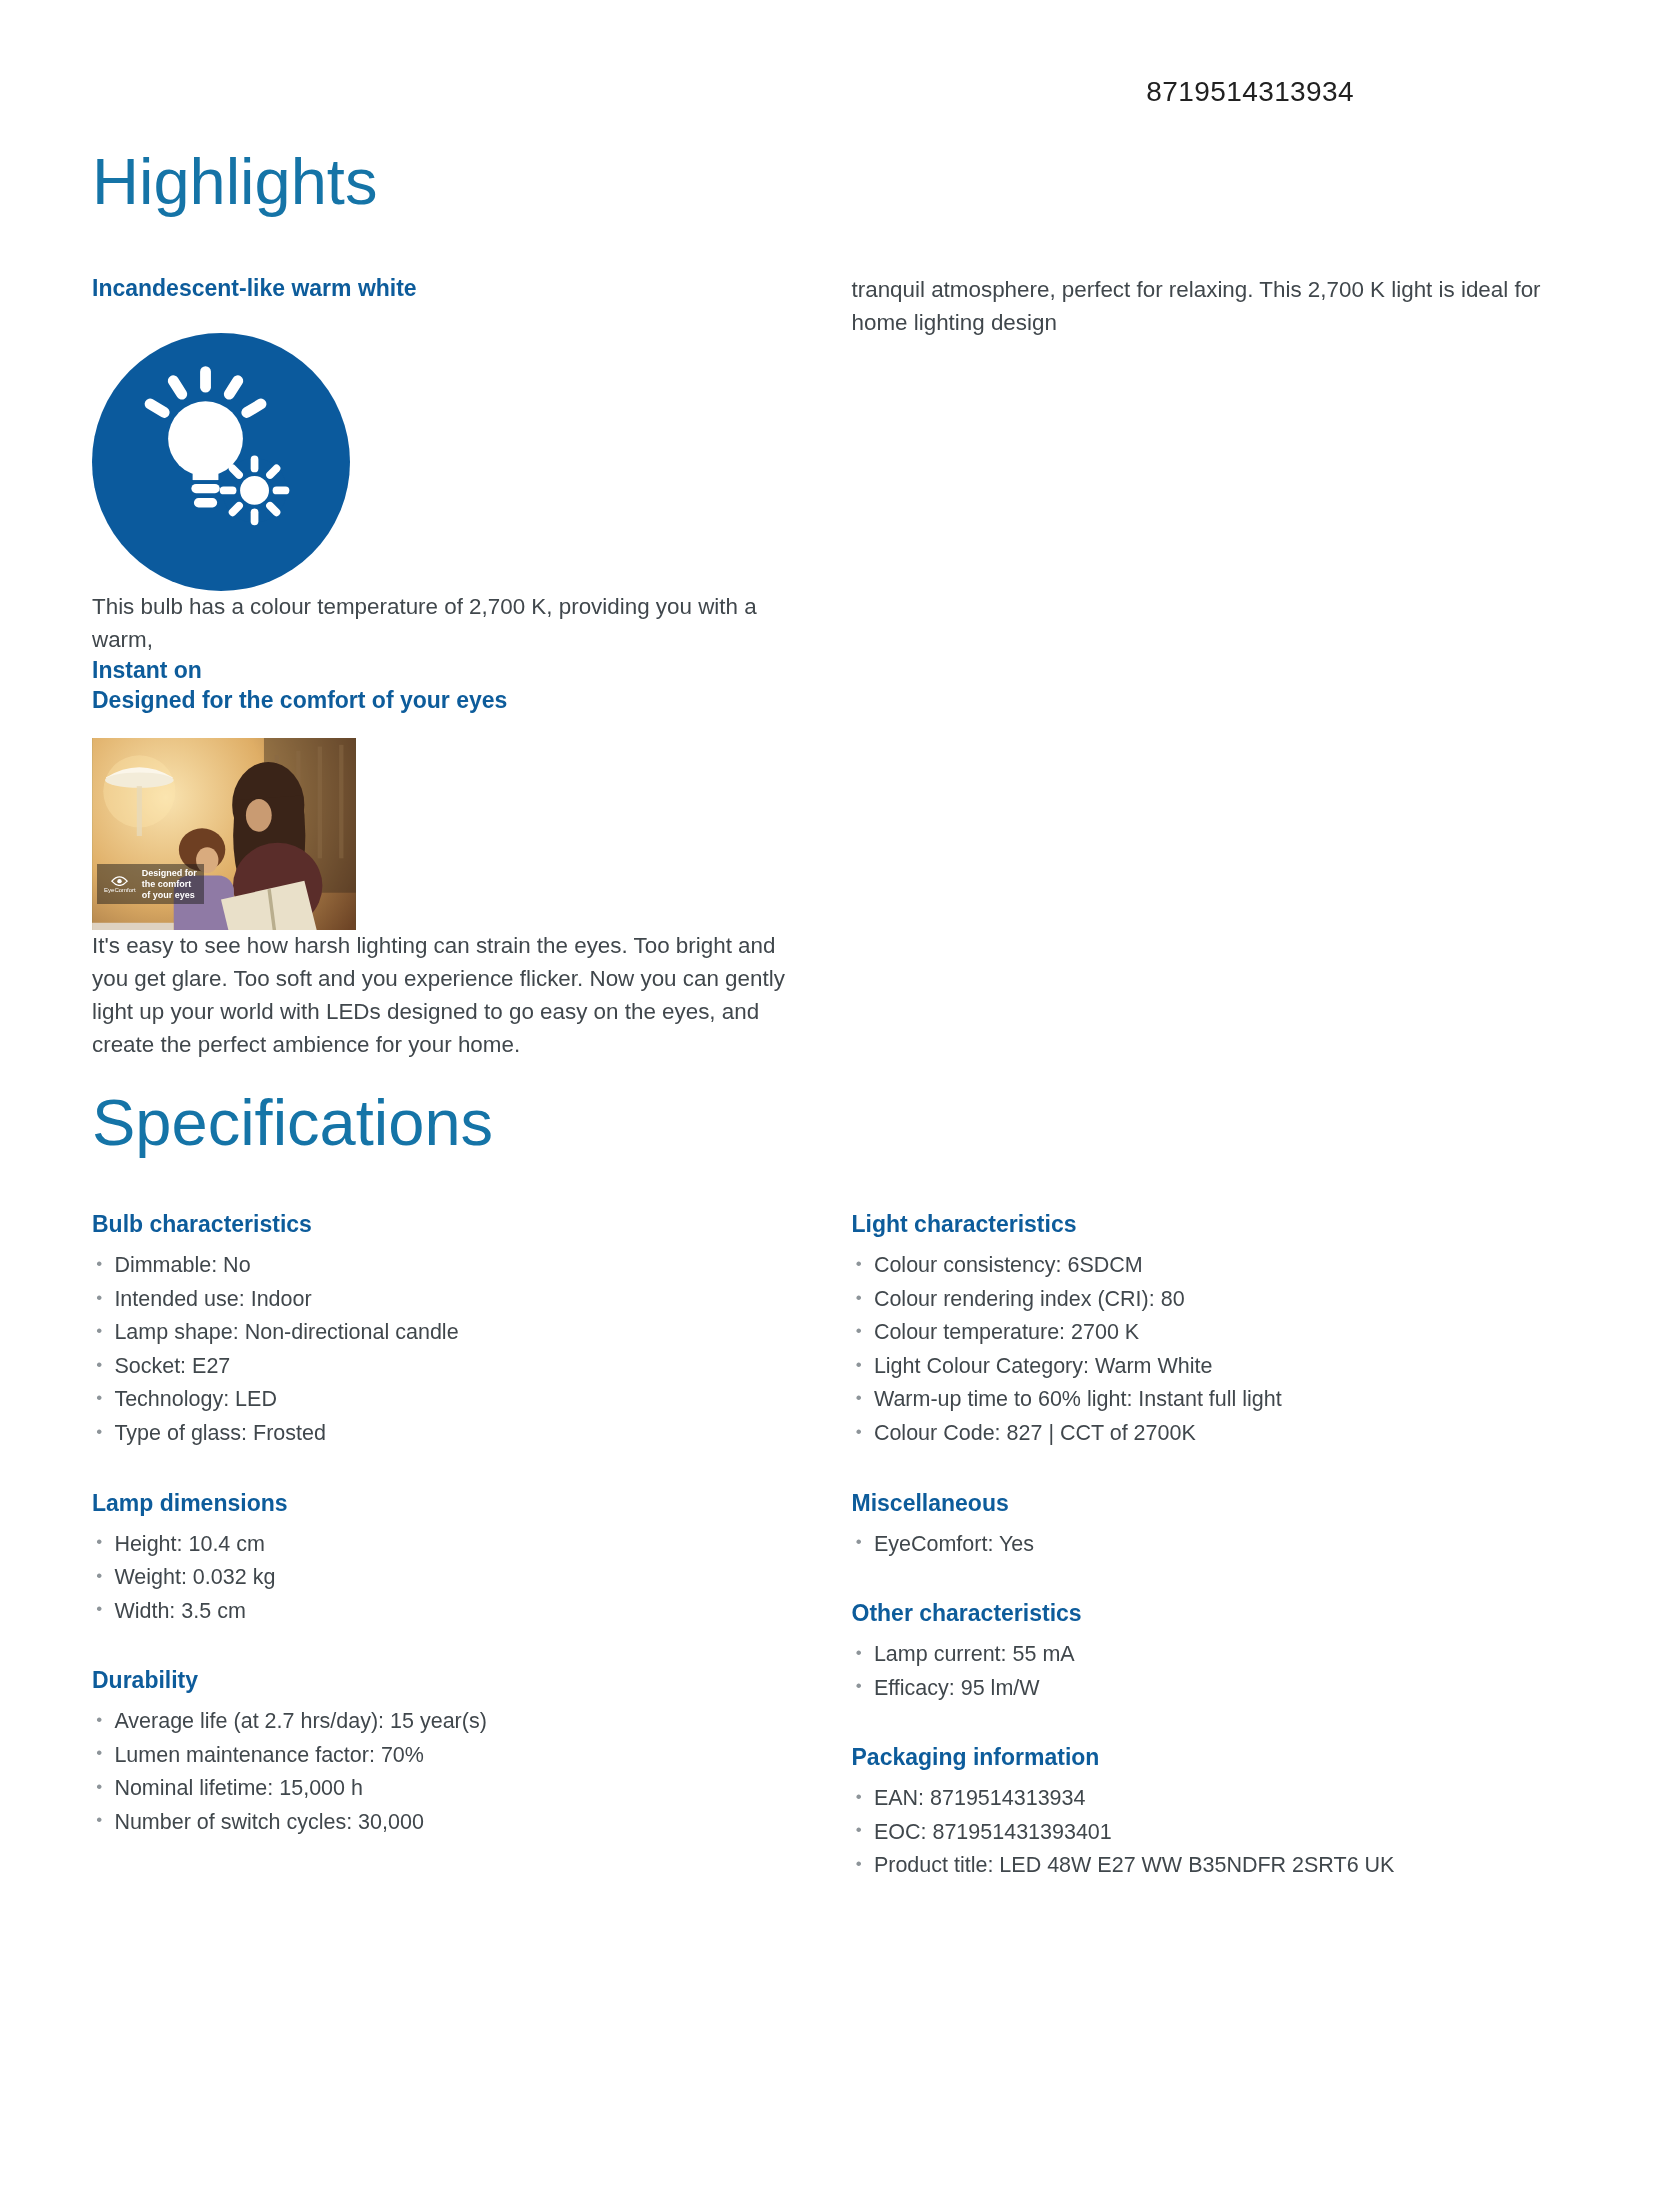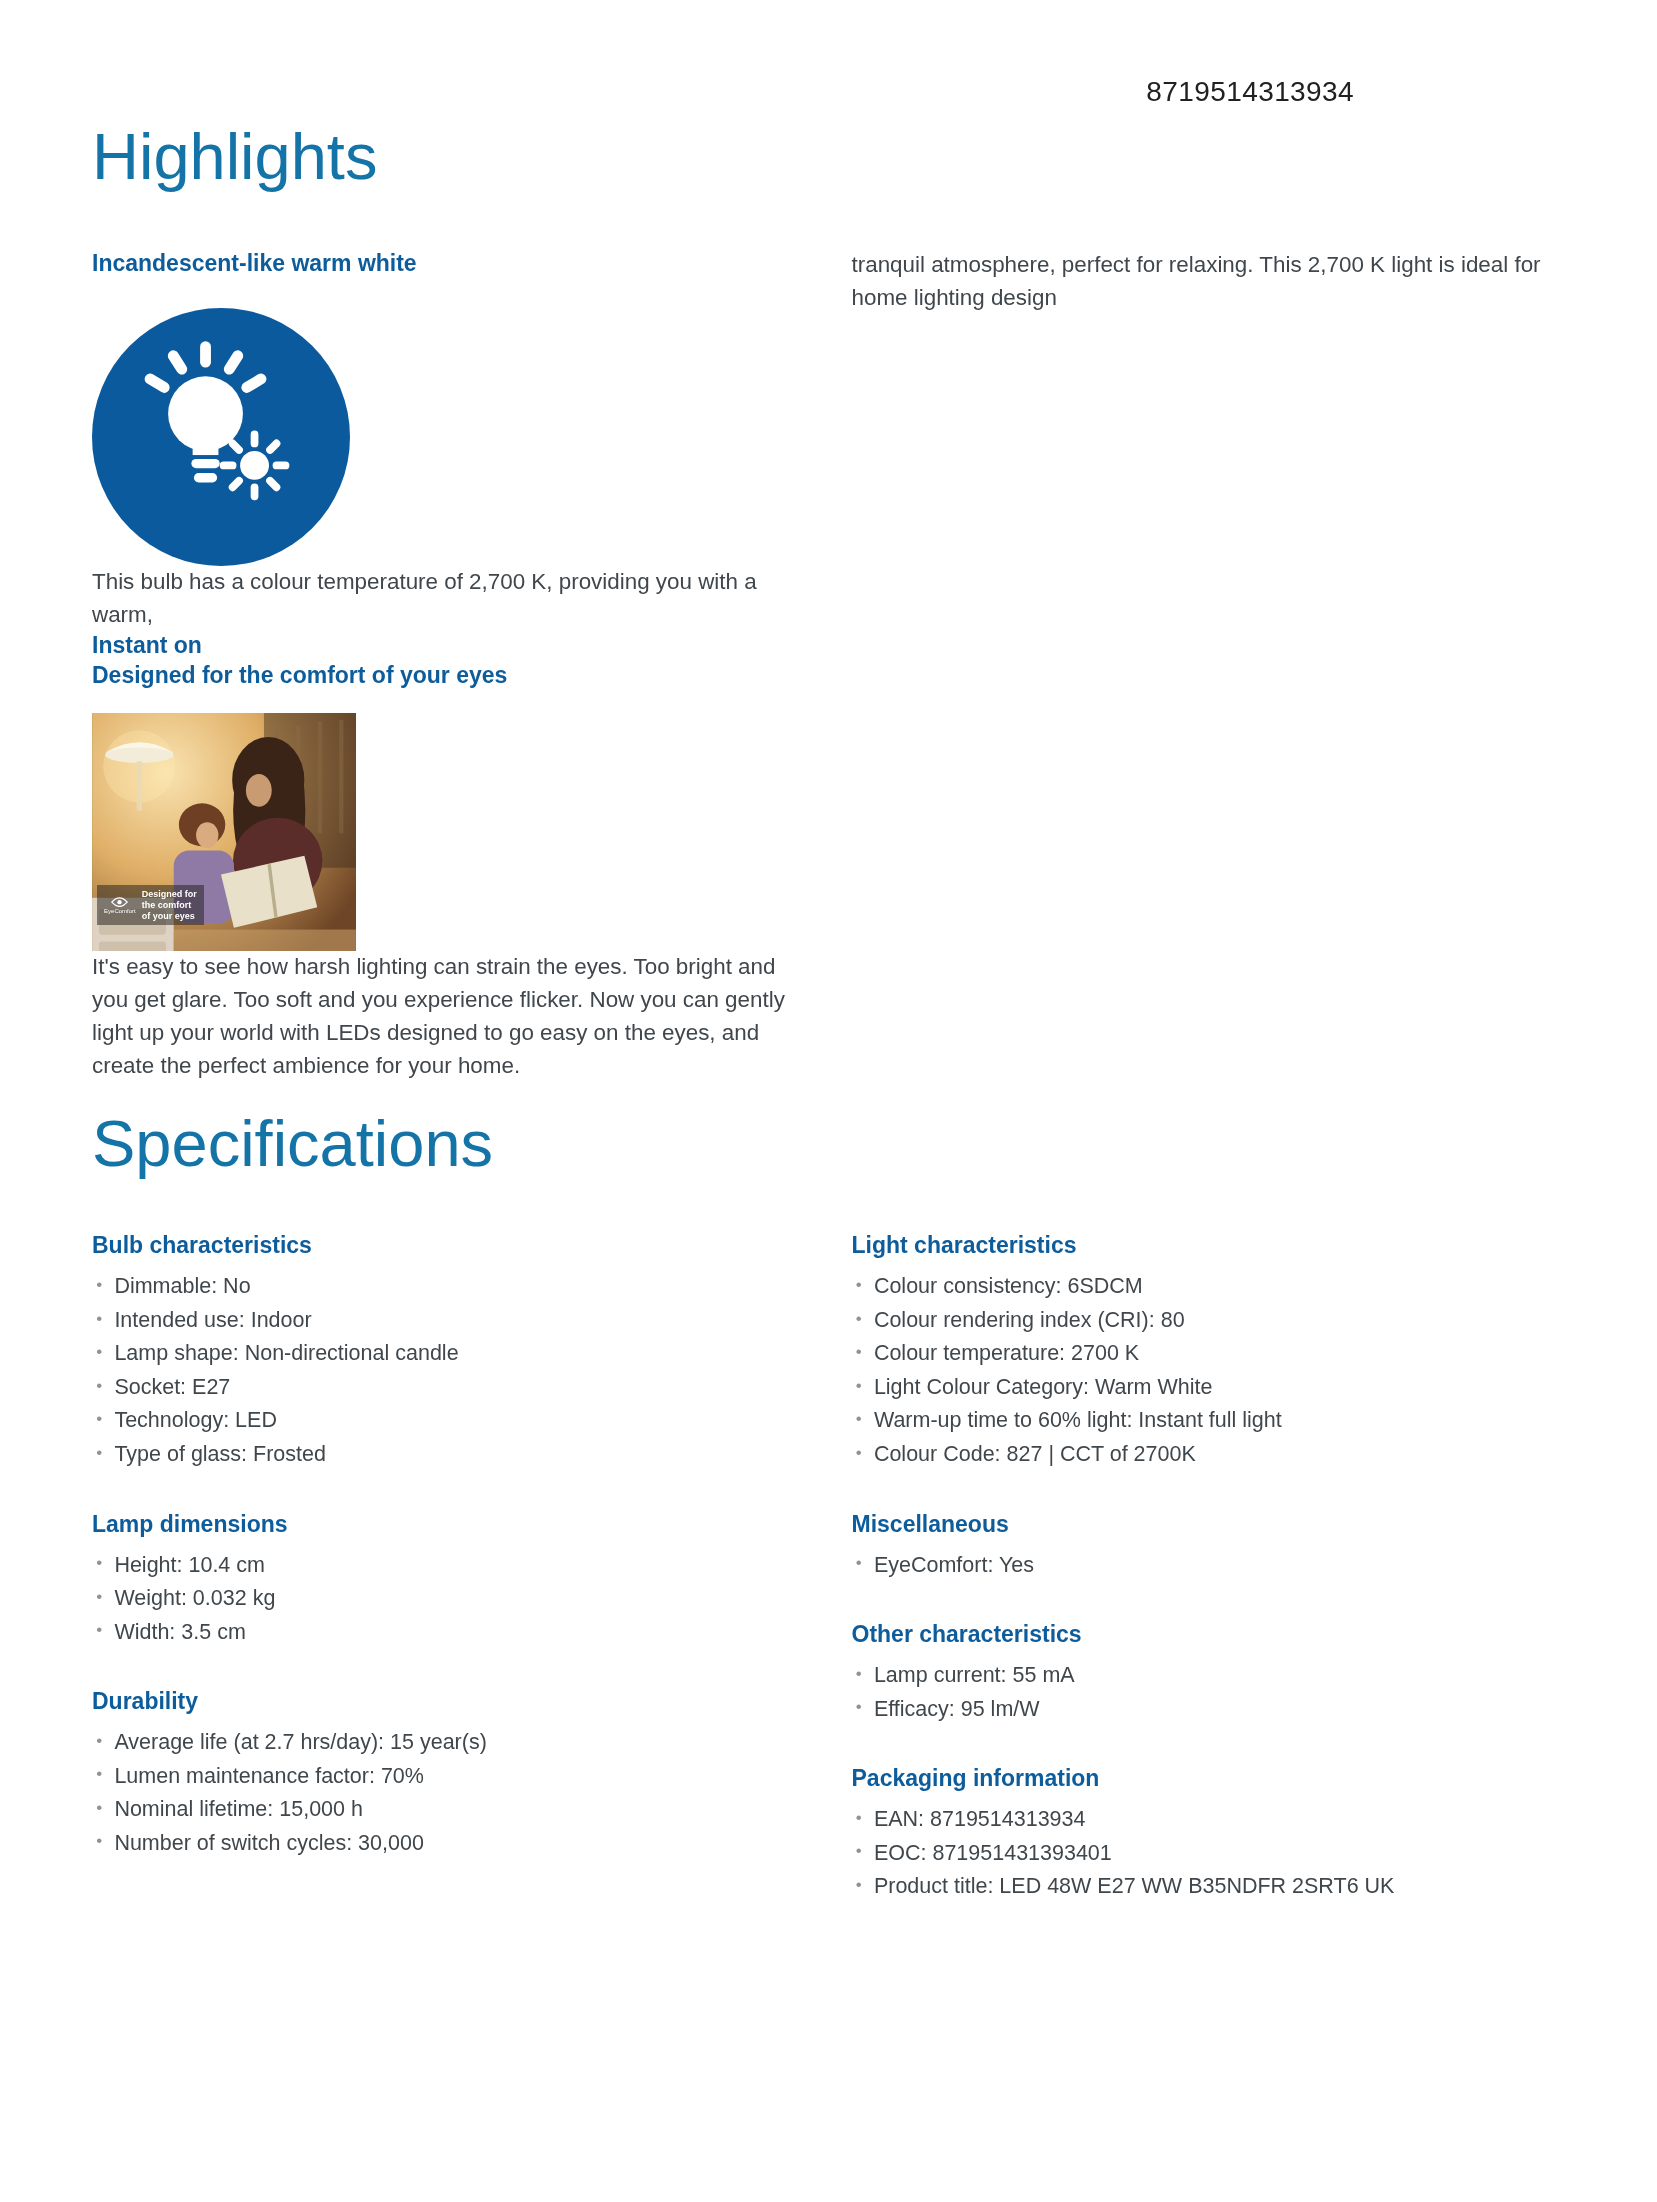--- a/index.html
+++ b/index.html
@@ -11,37 +11,37 @@
   .page{
     position:relative;width:1658px;height:2203px;
     padding:76px 92px;box-sizing:border-box;background:#ffffff;
   }
   .ean{
     position:absolute;top:76px;right:304px;
     font-size:28px;color:#212121;letter-spacing:0.4px;
   }
   h1.section-title{
     font-size:65px;font-weight:300;color:#1574a7;
-    margin:48px 0 60px 0;line-height:1;letter-spacing:0;
+    margin:73px 0 60px 0;line-height:1;letter-spacing:0;
   }
   h1.specs-title{margin-top:29px;margin-bottom:55px;}
   .grid{
     display:grid;grid-template-columns:repeat(2,1fr);column-gap:45px;
   }
   .feature-heading{
     font-size:23px;font-weight:700;color:#0d5c9b;
     line-height:1.3;margin:0;
   }
   .feature-heading .hl-line{display:block;}
   p.body{font-size:22.4px;line-height:1.46;margin:0;color:#40474c;}
   .hl-icon{width:258px;height:258px;margin-top:29px;}
   .hl-icon svg{display:block;}
   .icon-caption{margin-top:36px;}
   .photo{
-    position:relative;width:264px;height:238px;margin-top:22.4px;
+    position:relative;width:264px;height:192px;margin-top:22.4px;
     overflow:hidden;background:#14532d;
   }
   .photo svg{display:block;}
   .badge{
     position:absolute;left:5.2px;bottom:26px;
     display:flex;align-items:center;gap:6px;
     background:rgba(30,28,26,.5);
     padding:4.3px 6.9px;max-width:129px;
   }
   .badge-logo{display:flex;flex-direction:column;align-items:center;gap:0.9px;}

